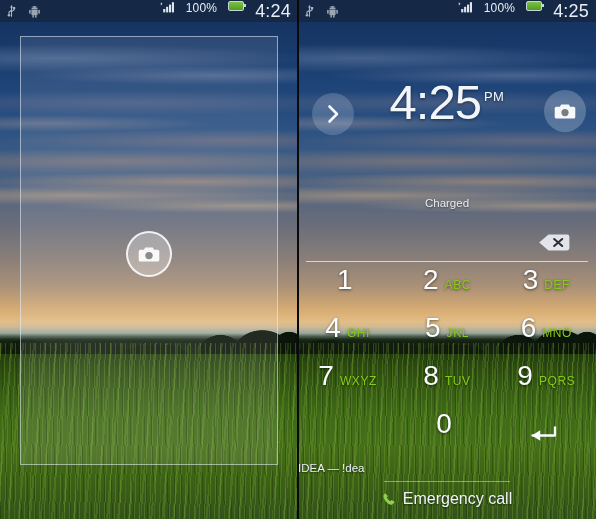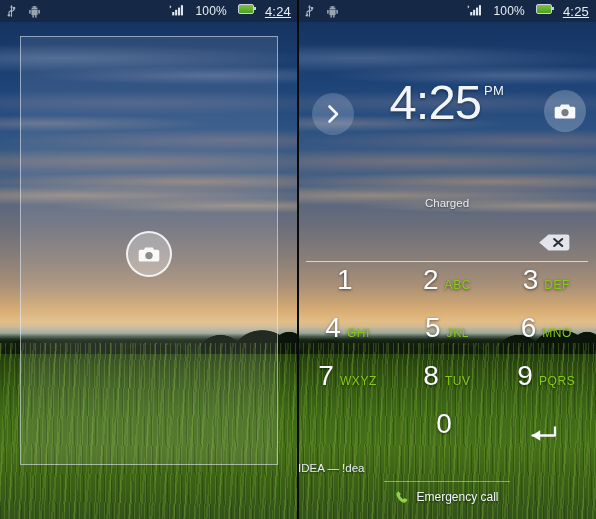--- a/index.html
+++ b/index.html
@@ -135,21 +135,21 @@
     box-sizing: border-box;
     background: linear-gradient(to bottom, #7dc242, #4e9e22);
   }
   .sb-battery::after {
     content: "";
     position: absolute;
     right: -3px; top: 2.5px;
     width: 2px; height: 3px;
     background: #c9d3de;
   }
-  .sb-time { font-size: 13px; text-decoration: underline; }
+  .sb-time { font-size: 18px; }
 
   
   .preview-frame {
     position: absolute;
     left: 20px;
     top: 36px;
     width: 258px;
     height: 429px;
     border: 1px solid rgba(230,240,255,0.55);
     box-sizing: border-box;
@@ -222,21 +222,21 @@
   .clock-time {
     font-size: 49px;
     font-weight: 300;
     line-height: 1;
     letter-spacing: -1px;
     font-family: "Liberation Sans", sans-serif;
   }
   .clock-ampm {
     font-size: 13px;
     font-weight: 400;
-    margin-top: 5px;
+    margin-top: 11px;
     margin-left: 3px;
     letter-spacing: 0.5px;
   }
   .clock-date {
     margin-top: 7px;
     font-size: 13px;
     font-weight: 400;
     letter-spacing: 0.2px;
   }
 
@@ -322,21 +322,21 @@
     z-index: 16;
   }
   .emergency {
     position: absolute;
     left: 0; right: 0;
     top: 490px;
     display: flex;
     align-items: center;
     justify-content: center;
     gap: 7px;
-    font-size: 12px;
+    font-size: 16px;
     color: #f1f5fa;
     text-shadow: 0 1px 2px rgba(0,0,0,0.6);
     z-index: 16;
   }
 
   .divider-seam {
     position: absolute;
     left: 297px;
     top: 0;
     width: 2px;

